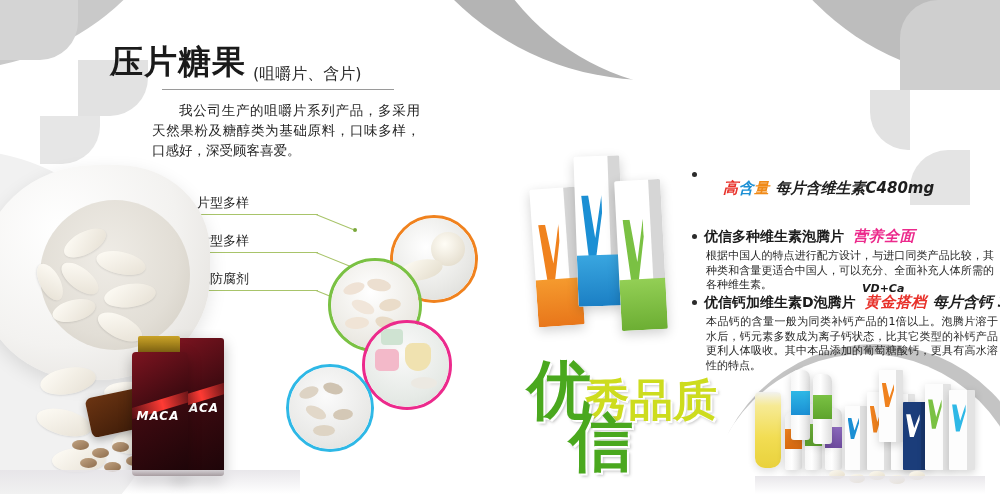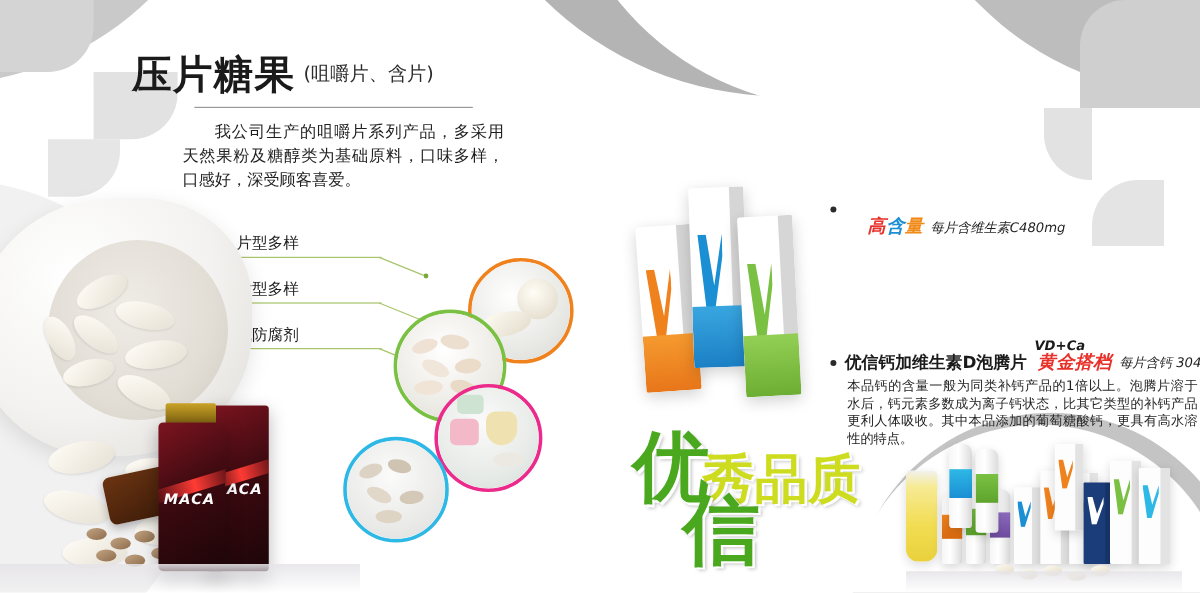--- a/index.html
+++ b/index.html
@@ -28,21 +28,21 @@
      border-radius:50%;background:#f1f1f1;}
 
   .sq{position:absolute;background:#d4d4d4;}
   .sq.r-tl{border-radius:38px 0 0 0;}
   .sq.r-bl{border-radius:0 0 0 38px;}
   .sq.r-br{border-radius:0 0 38px 0;}
   .sq.light{background:#e2e2e2;}
 
   
   .panel{position:absolute;}
-  .head-row{display:flex;align-items:center;white-space:nowrap;}
+  .head-row{display:flex;align-items:flex-end;white-space:nowrap;}
   .h-cn{font-size:33px;font-weight:bold;color:#1a1a1a;letter-spacing:1px;}
   .h-sub{font-size:16px;color:#2b2b2b;margin-left:7px;}
   .h-sub-pre{font-size:16px;color:#2b2b2b;margin-right:9px;}
   .rule{height:1px;background:#9a9a9a;margin-top:4px;}
   .h-en{font-size:18px;color:#8cc63e;letter-spacing:.4px;margin-top:5px;}
 
   .body-cn{font-size:13.5px;line-height:20px;color:#1f1f1f;text-align:justify;}
   .indent{text-indent:2em;}
 
   
@@ -57,21 +57,21 @@
   
   .blt{position:absolute;}
   .blt-title{font-size:14px;font-weight:bold;color:#1b1b1b;display:flex;align-items:center;white-space:nowrap;}
   .dot{width:5px;height:5px;border-radius:50%;background:#2b2b2b;margin-right:7px;flex:none;}
   .tag{font-weight:bold;font-style:italic;font-size:15px;margin-left:9px;letter-spacing:.5px;}
   .tag .c1{color:#e8312a;}
   .tag .c2{color:#1b8fd4;}
   .tag .c3{color:#f08a18;}
   .tag.pink{color:#ec2a8c;}
   .tag.red{color:#e8312a;}
-  .mg{font-size:11px;font-style:italic;color:#1f1f1f;margin-left:6px;font-weight:normal;}
+  .mg{font-size:15px;font-style:italic;color:#1f1f1f;margin-left:6px;font-weight:bold;}
   .sup{font-size:11px;font-weight:bold;font-style:italic;color:#1b1b1b;}
   .blt-body{font-size:11px;line-height:14.5px;color:#1f1f1f;margin-top:3px;text-align:justify;}
   .blt-note{font-size:10.5px;color:#1f1f1f;margin-top:2px;}
 
   
   .slogan{position:absolute;left:527px;top:358px;}
   .sl-row{display:flex;align-items:flex-end;line-height:1;}
   .sl-big{font-size:64px;font-weight:bold;color:#4aa81e;
      text-shadow:2px 2px 0 #ffffff, 3px 3px 3px rgba(120,120,120,.45);}
   .sl-small{font-size:44px;font-weight:bold;color:#cddc1e;margin-left:-6px;
@@ -262,20 +262,28 @@
   <div class="blt" style="left:692px;top:172px;width:300px;">
     <div class="blt-title">
       <span class="dot"></span>
     </div>
     <div style="display:flex;align-items:baseline;margin-left:22px;margin-top:2px;">
       <span class="tag"><span class="c1">高</span><span class="c2">含</span><span class="c3">量</span></span>
       <span class="mg">每片含维生素C480mg</span>
     </div>
   </div>
 
+  <div class="blt" style="left:692px;top:227px;width:300px;">
+    <div class="blt-title">
+      <span class="dot"></span>
+      <span>优信多种维生素泡腾片</span>
+      <span class="tag pink">营养全面</span>
+    </div>
+    <div class="blt-body" style="margin-left:14px;width:288px;">根据中国人的特点进行配方设计，与进口同类产品比较，其种类和含量更适合中国人，可以充分、全面补充人体所需的各种维生素。</div>
+  </div>
 
   <div class="blt" style="left:692px;top:282px;width:300px;">
     <div class="sup" style="margin-left:170px;">VD+Ca</div>
     <div class="blt-title" style="margin-top:-2px;">
       <span class="dot"></span>
       <span>优信钙加维生素D泡腾片</span>
       <span class="tag red">黄金搭档</span>
       <span class="mg">每片含钙 304mg</span>
     </div>
     <div class="blt-body" style="margin-left:14px;width:292px;">本品钙的含量一般为同类补钙产品的1倍以上。泡腾片溶于水后，钙元素多数成为离子钙状态，比其它类型的补钙产品更利人体吸收。其中本品添加的葡萄糖酸钙，更具有高水溶性的特点。</div>

